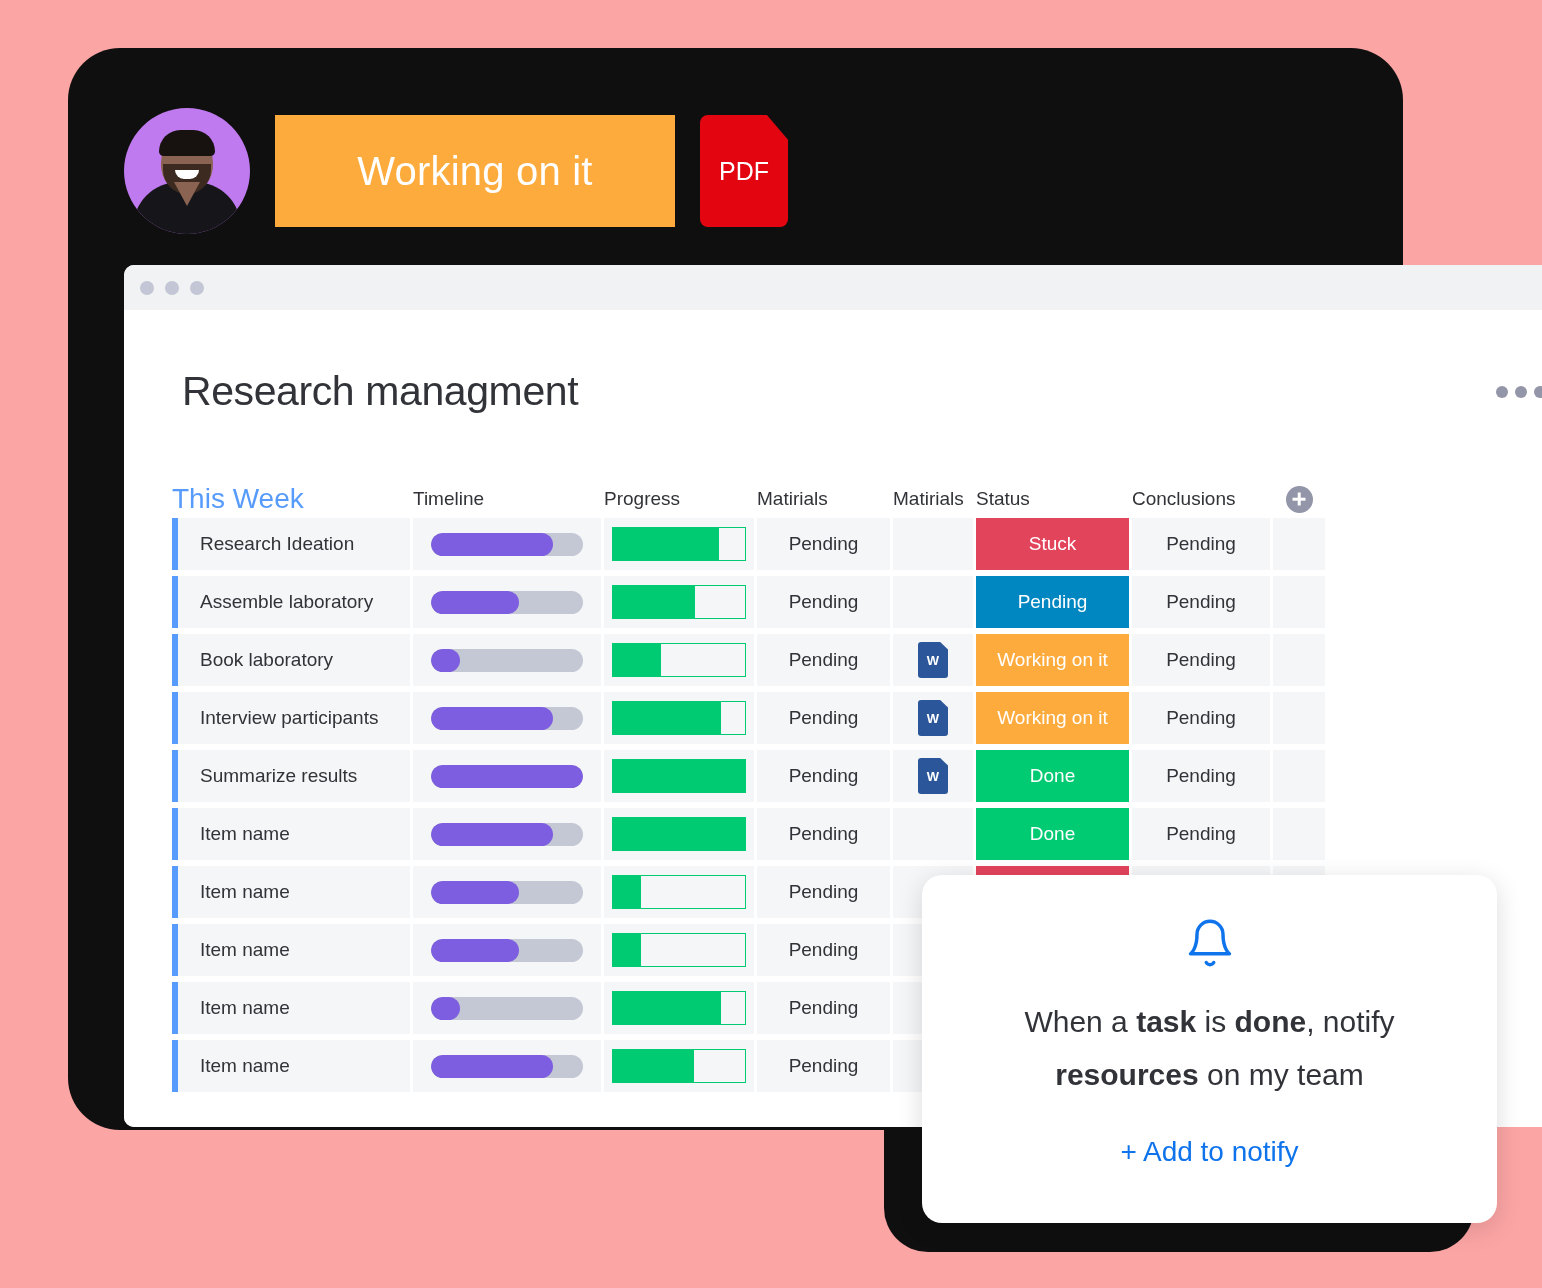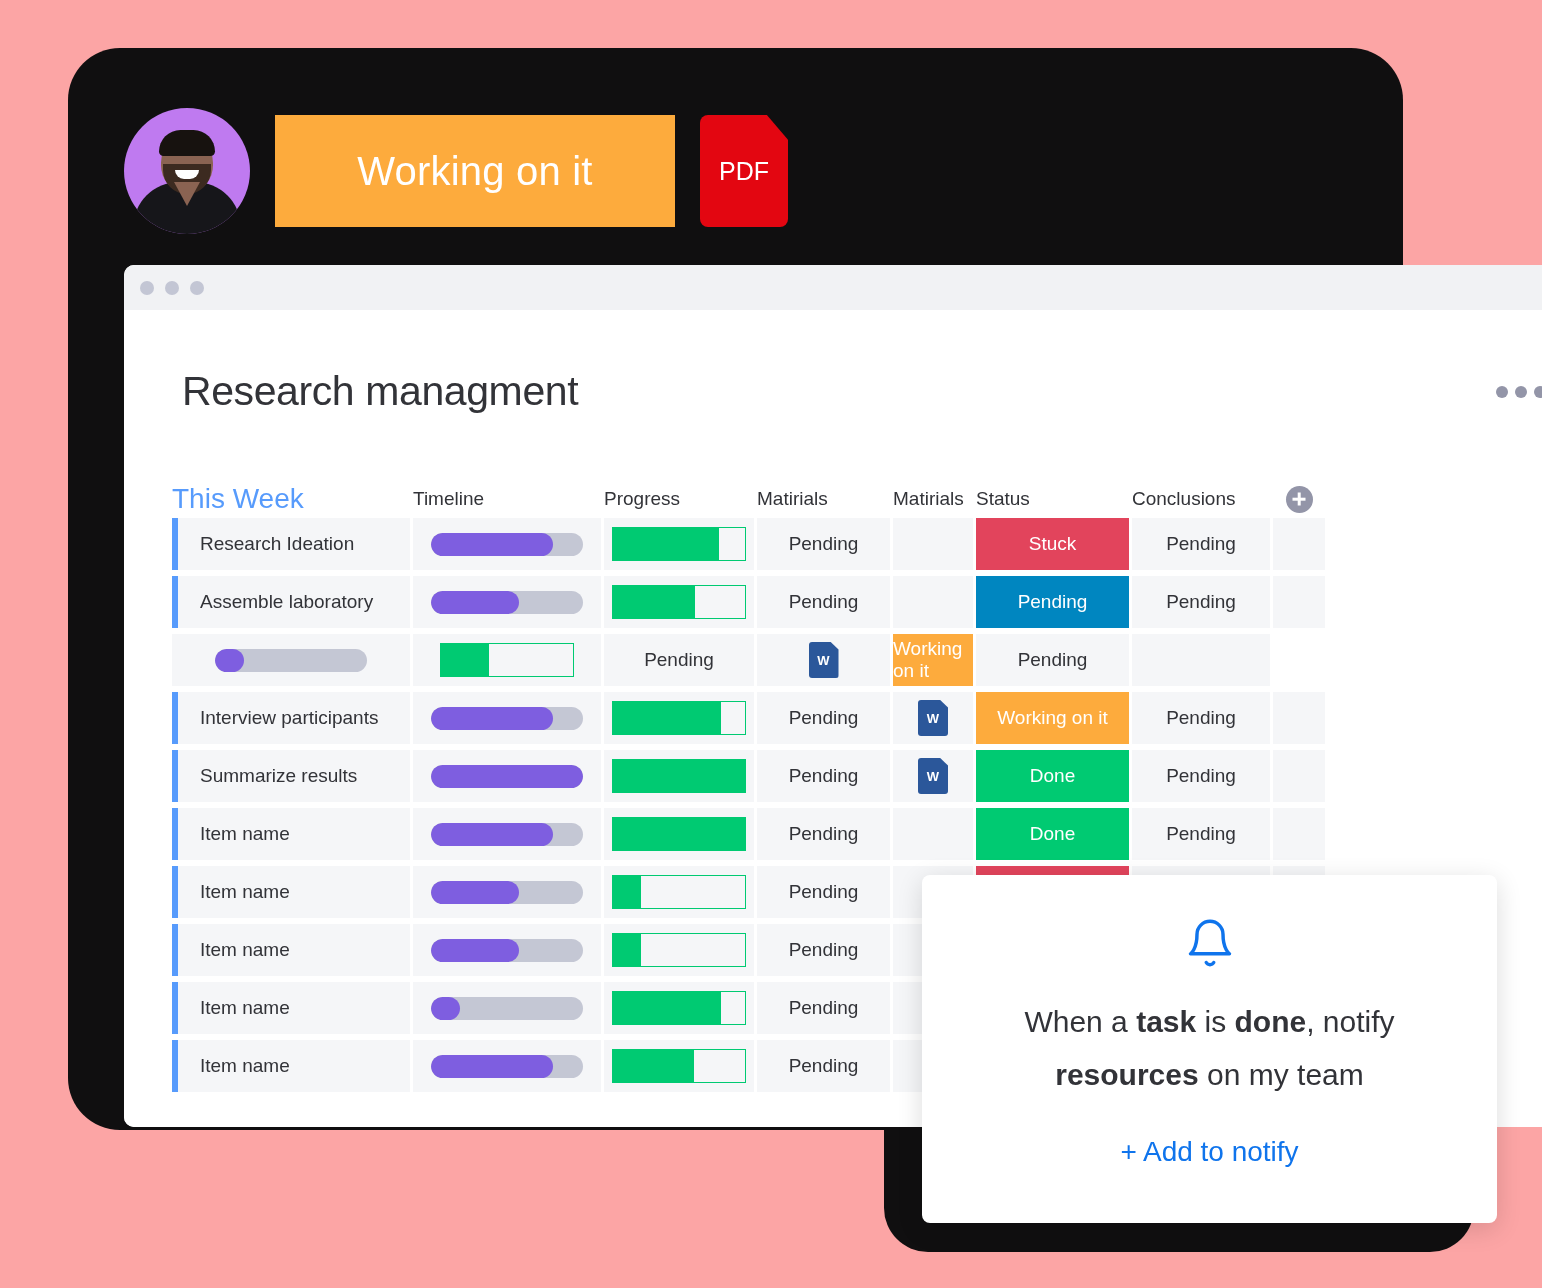--- a/index.html
+++ b/index.html
@@ -285,21 +285,21 @@
     color: #ffffff;
     font-size: 19px;
   }
 
   
   #notify-card {
     position: absolute;
     left: 922px; top: 875px;
     width: 575px; height: 348px;
     background: #ffffff;
-    border-radius: 8px;
+    border-radius: 20px;
     box-shadow: 0 6px 26px rgba(0,0,0,.14);
     padding: 42px 46px 0;
     text-align: center;
   }
   #bell {
     display: block;
     margin: 0 auto 26px;
   }
   #notify-text {
     font-size: 30px;
@@ -411,20 +411,21 @@
               </div>
               <div class="cell">Pending</div>
               <div class="cell"></div>
               <div>
                 <div class="status-chip" style="background: rgb(0, 134, 192);">Pending</div>
               </div>
               <div class="cell">Pending</div>
               <div class="cell"></div>
             </div>
             <div class="grid-row item-row">
+              <div class="cell name" style="border-left-color: rgb(87, 155, 252);">Book laboratory</div>
               <div class="cell">
                 <div class="tl-track" style="background: rgb(196, 199, 212);">
                   <div class="tl-fill" style="width: 19%; background: rgb(126, 94, 224);"></div>
                 </div>
               </div>
               <div class="cell">
                 <div class="pg-track" style="border-color: rgb(0, 202, 114);">
                   <div class="pg-fill" style="width: 36%; background: rgb(0, 202, 114);"></div>
                 </div>
               </div>

